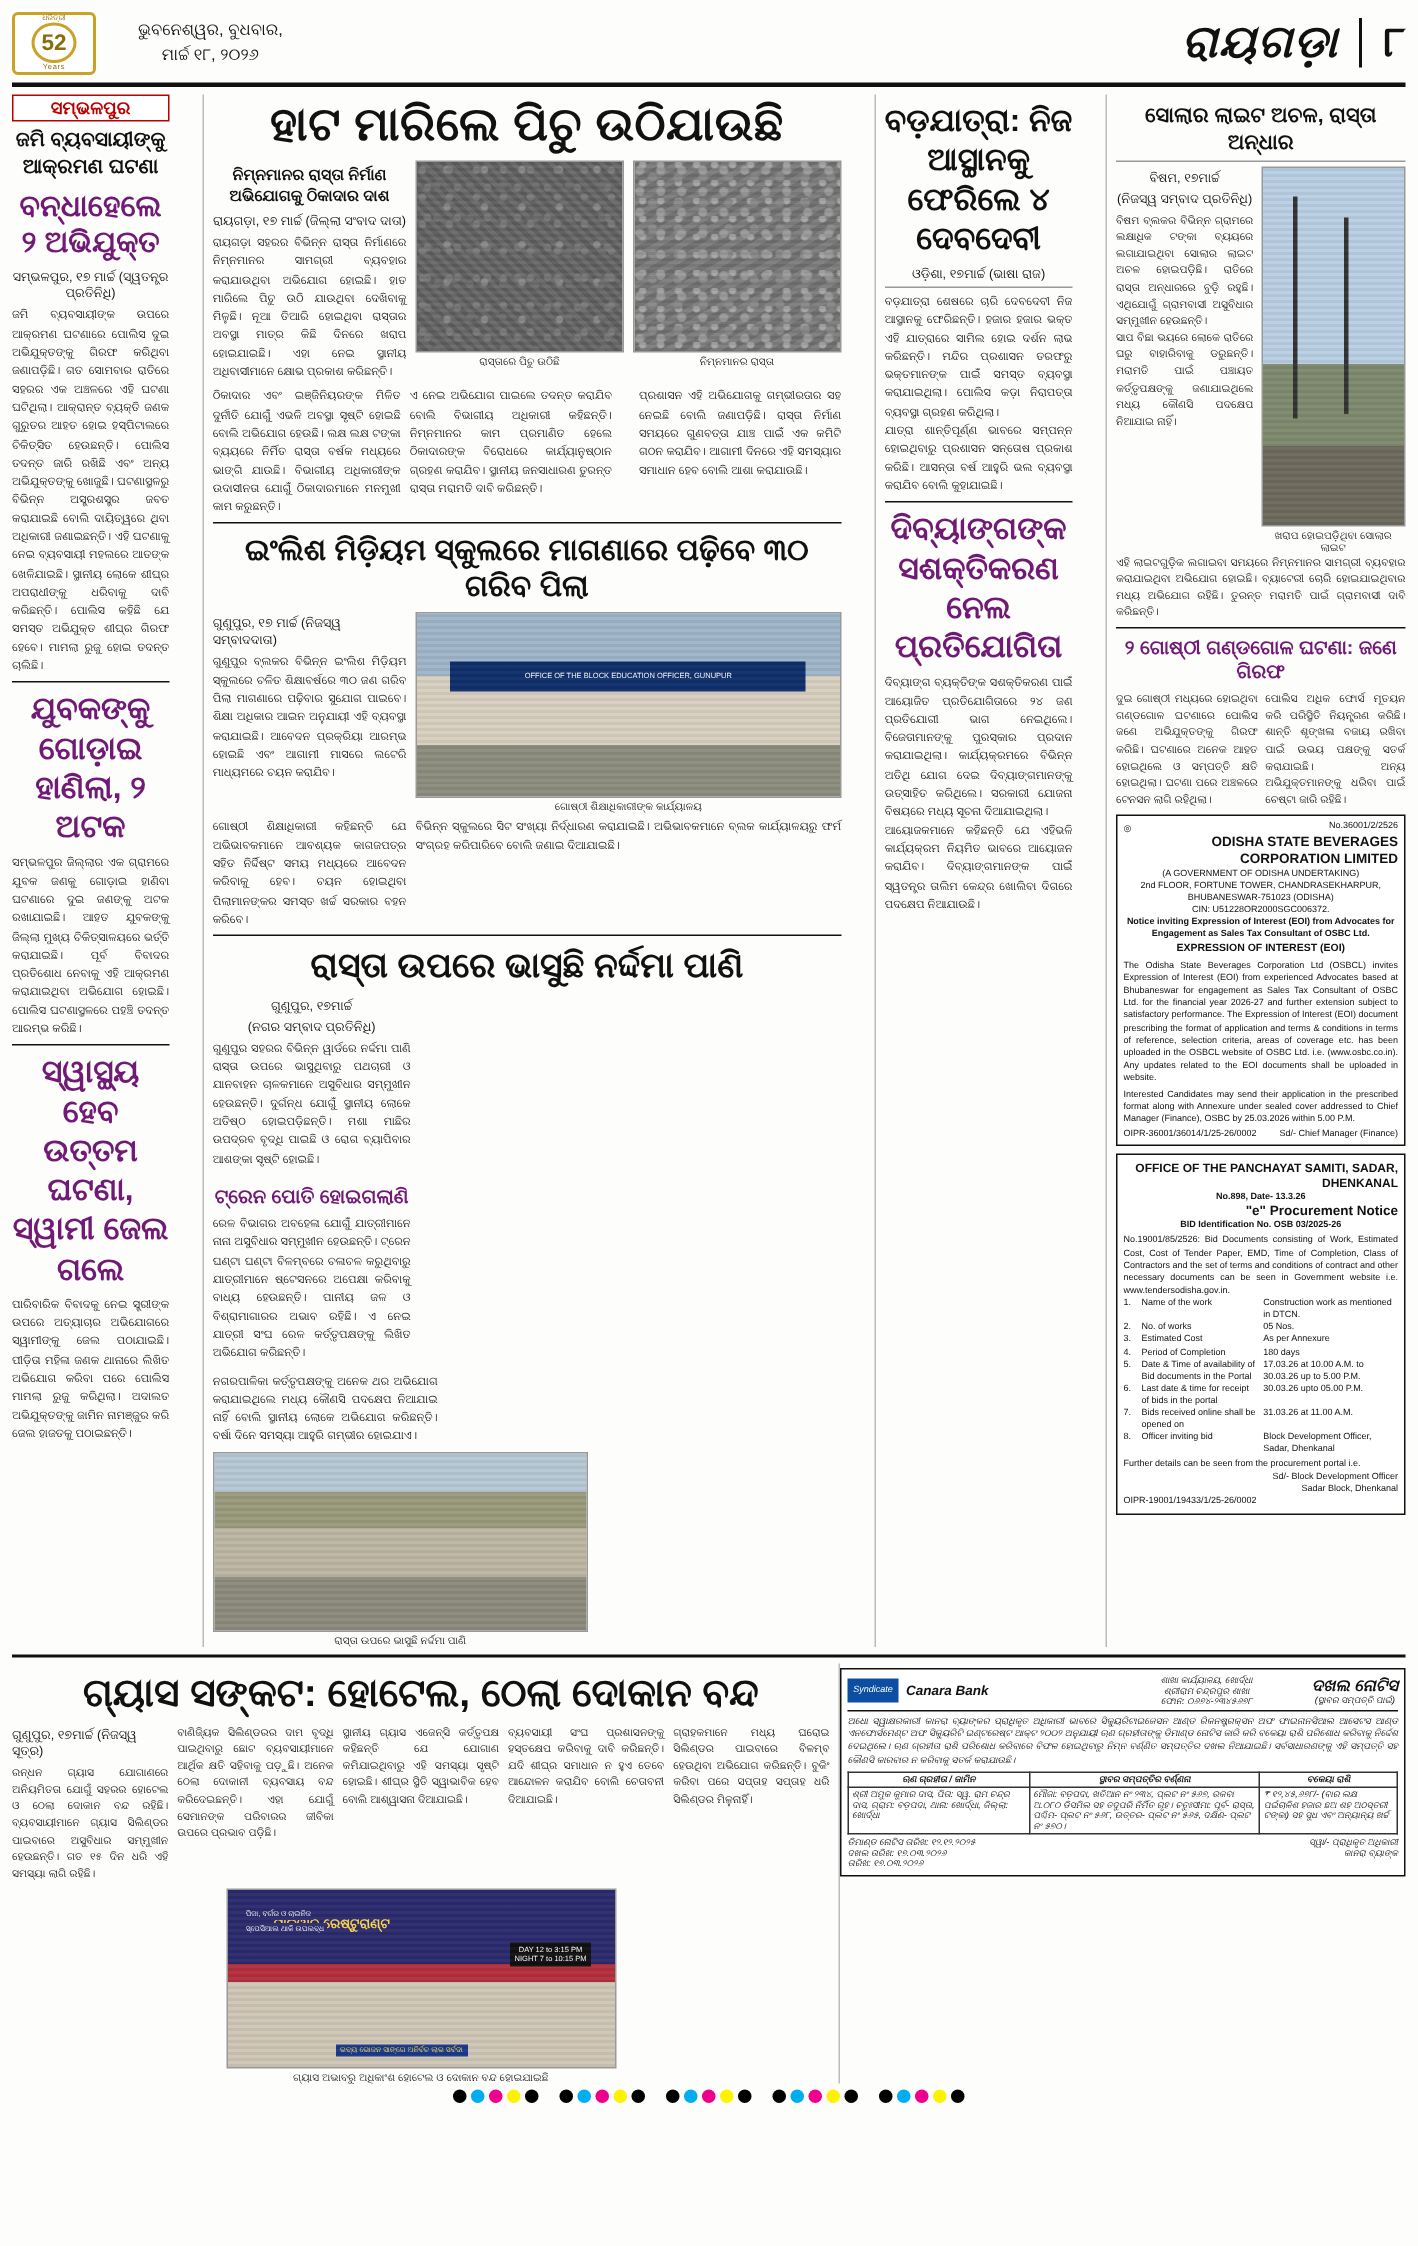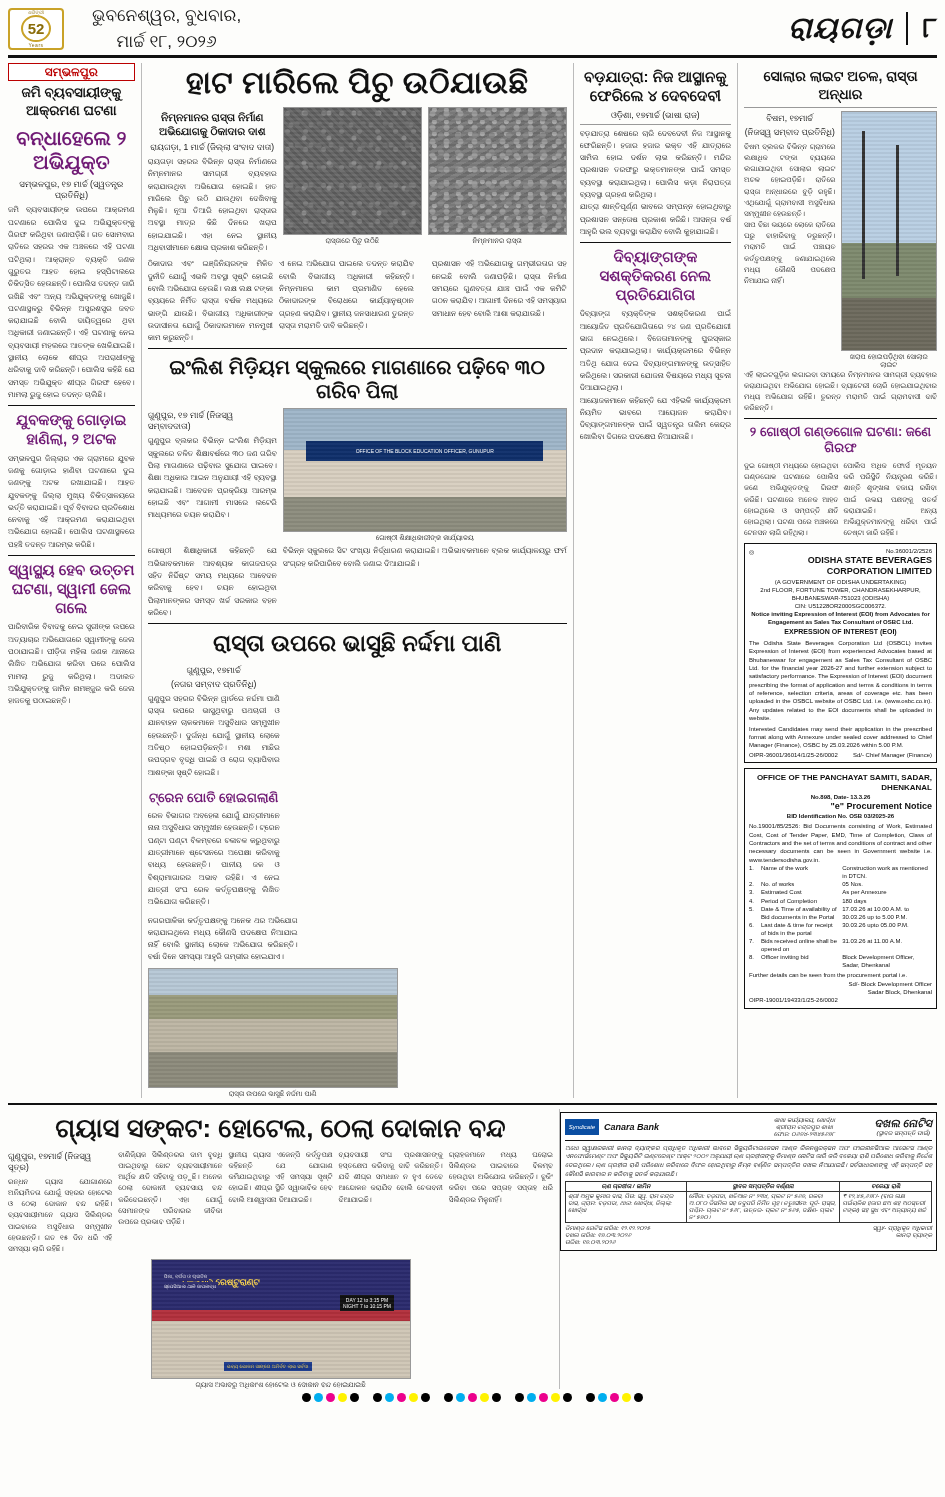--- a/index.html
+++ b/index.html
@@ -25,27 +25,27 @@
     background:#fff; display:flex; flex-direction:column; align-items:center; justify-content:center;
     line-height:1;
   }
   .anniv .ring {
     width:30px;height:30px;border-radius:50%;border:2px solid #c9a227;
     display:flex;align-items:center;justify-content:center;
     font-weight:bold; font-size:15px; color:#8a6d0b;
   }
   .anniv .yrs { font-size:5px; color:#8a6d0b; margin-top:1px; letter-spacing:.5px;}
   .anniv .top { font-size:5px; color:#8a6d0b; }
-  .dateline { font-size:17px; line-height:1.5; text-align:center; }
+  .dateline { font-size:11px; line-height:1.5; text-align:center; }
   .mh-right { display:flex; align-items:center; gap:14px; }
   .edition { font-size:30px; font-weight:bold; letter-spacing:1px;font-style:italic; }
   .pageno { font-size:28px; font-weight:bold; border-left:2px solid #111; padding-left:14px; }
 
   
-  .cols { display:flex; gap:6px; margin-top:5px; }
+  .cols { display:flex; gap:22px; margin-top:5px; }
   .col { }
   .c1 { width:128px; }
   .c2 { width:426px; }
   .c3 { width:160px; }
   .c4 { width:200px; }
 
   .vr { border-left:1px solid #bbb; }
 
   .kicker {
     background:#fff; color:#b00; border:1px solid #b00; font-weight:bold;
@@ -55,21 +55,21 @@
     font-size:13.5px; font-weight:bold; line-height:1.35; text-align:center; margin:3px 0 4px;
   }
   .big-head {
     font-size:31px; font-weight:bold; text-align:center; letter-spacing:.3px;
     line-height:1.15; margin:2px 0 6px;
   }
   .mid-head {
     font-size:20px; font-weight:bold; text-align:center; line-height:1.2; margin:6px 0 5px;
   }
   .sec-head {
-    font-size:15px; font-weight:bold; text-align:center; line-height:1.25; margin:5px 0 4px;
+    font-size:21px; font-weight:bold; text-align:center; line-height:1.25; margin:5px 0 4px;
   }
   .red-head { color:#701a75; }
   .rule { border-top:1px solid #111; margin:4px 0; }
   .rule-thin { border-top:1px solid #999; margin:3px 0; }
   .byline { font-size:8.5px; text-align:center; margin:2px 0 3px; }
   .body-text {
     font-size:7.6px; line-height:1.62; text-align:justify; text-justify:inter-word;
     hyphens:auto; word-break:break-word; color:#1a1a1a;
   }
   .body-text.small { font-size:7.2px; line-height:1.55; }
@@ -190,21 +190,21 @@
       <div class="sec-head red-head">ସ୍ୱାସ୍ଥ୍ୟ ହେବ ଉତ୍ତମ ଘଟଣା, ସ୍ୱାମୀ ଜେଲ ଗଲେ</div>
       <div class="body-text">ପାରିବାରିକ ବିବାଦକୁ ନେଇ ସ୍ତ୍ରୀଙ୍କ ଉପରେ ଅତ୍ୟାଚାର ଅଭିଯୋଗରେ ସ୍ୱାମୀଙ୍କୁ ଜେଲ ପଠାଯାଇଛି। ପୀଡ଼ିତା ମହିଳା ଜଣକ ଥାନାରେ ଲିଖିତ ଅଭିଯୋଗ କରିବା ପରେ ପୋଲିସ ମାମଲା ରୁଜୁ କରିଥିଲା। ଅଦାଲତ ଅଭିଯୁକ୍ତଙ୍କୁ ଜାମିନ ନାମଞ୍ଜୁର କରି ଜେଲ ହାଜତକୁ ପଠାଇଛନ୍ତି।</div>
     </div>
 
     <div class="col c2 vr" style="padding-left:6px;">
       <div class="big-head">ହାଟ ମାରିଲେ ପିଚୁ ଉଠିଯାଉଛି</div>
 
       <div style="display:flex; gap:6px;">
         <div style="width:132px;">
           <div class="sub-h" style="font-size:10.5px;">ନିମ୍ନମାନର ରାସ୍ତା ନିର୍ମାଣ ଅଭିଯୋଗକୁ ଠିକାଦାର ଦାଶ</div>
-          <div class="byline">ରାୟଗଡ଼ା, 1 ମାର୍ଚ୍ଚ (ଜିଲ୍ଲା ସଂବାଦ ଦାତା)</div>
+          <div class="byline">ରାୟଗଡ଼ା, ୧୭ ମାର୍ଚ୍ଚ (ଜିଲ୍ଲା ସଂବାଦ ଦାତା)</div>
           <div class="body-text">ରାୟଗଡ଼ା ସହରର ବିଭିନ୍ନ ରାସ୍ତା ନିର୍ମାଣରେ ନିମ୍ନମାନର ସାମଗ୍ରୀ ବ୍ୟବହାର କରାଯାଉଥିବା ଅଭିଯୋଗ ହୋଇଛି। ହାତ ମାରିଲେ ପିଚୁ ଉଠି ଯାଉଥିବା ଦେଖିବାକୁ ମିଳୁଛି। ନୂଆ ତିଆରି ହୋଇଥିବା ରାସ୍ତାର ଅବସ୍ଥା ମାତ୍ର କିଛି ଦିନରେ ଖରାପ ହୋଇଯାଇଛି। ଏହା ନେଇ ସ୍ଥାନୀୟ ଅଧିବାସୀମାନେ କ୍ଷୋଭ ପ୍ରକାଶ କରିଛନ୍ତି।</div>
         </div>
         <div style="width:142px;">
           <div class="photo asphalt" style="height:128px;">
               <div class="overlay-lines"></div>
             </div>
           <div class="cap">ରାସ୍ତାରେ ପିଚୁ ଉଠିଛି</div>
         </div>
         <div style="width:142px;">
           <div class="photo gravel" style="height:128px;">

